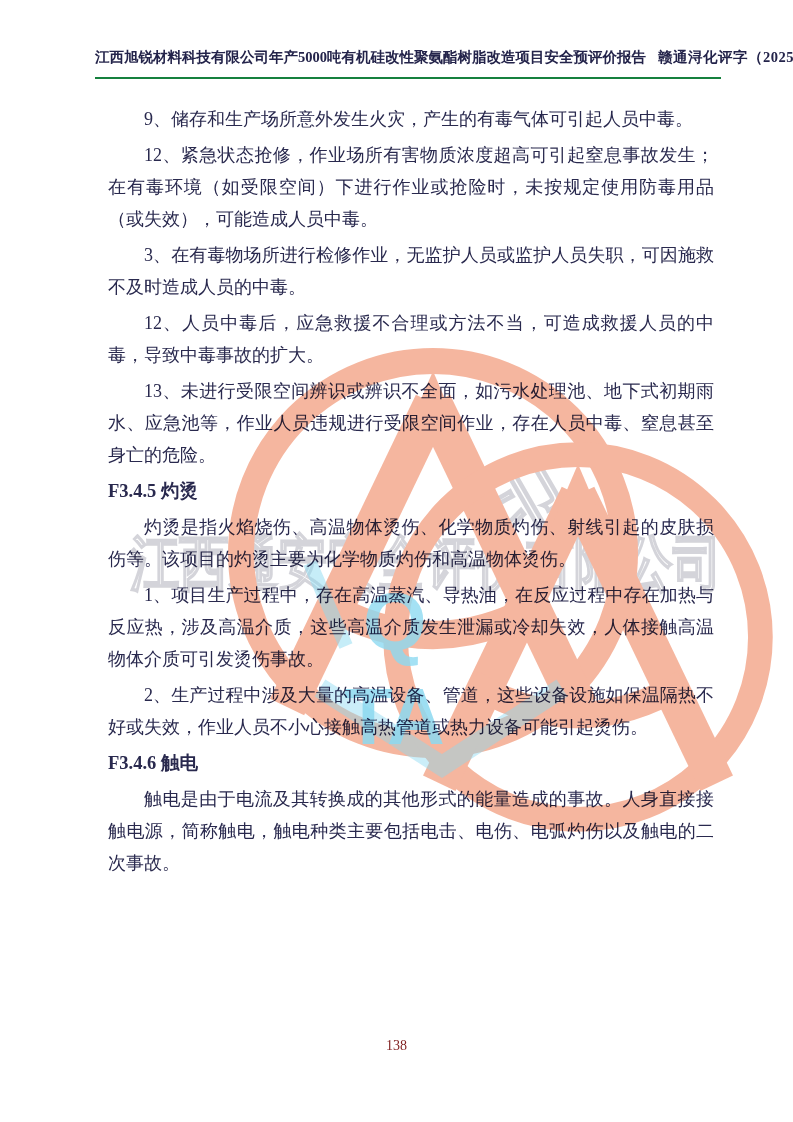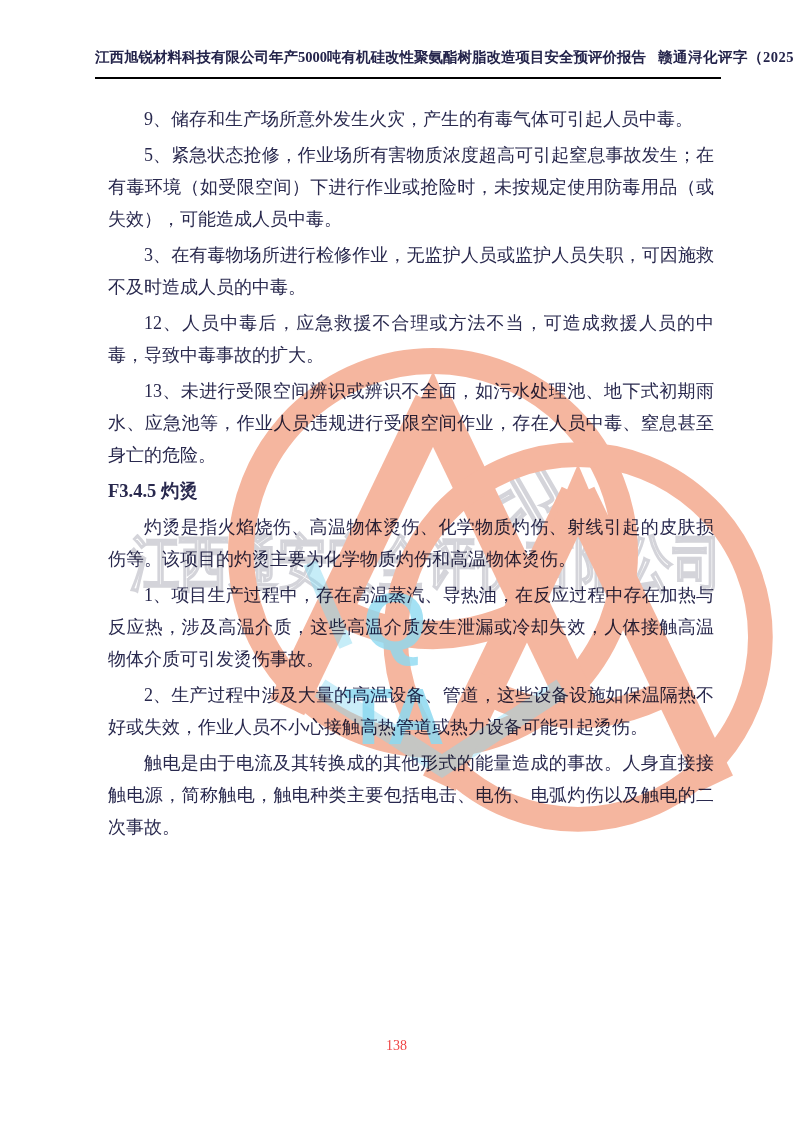--- a/index.html
+++ b/index.html
@@ -17,21 +17,21 @@
     left: 95px;
     top: 48px;
     width: 626px;
     display: flex;
     justify-content: space-between;
     align-items: flex-end;
     font-weight: bold;
     font-size: 14.5px;
     white-space: nowrap;
     padding-bottom: 10px;
-    border-bottom: 2px solid #000000;
+    border-bottom: 2px solid #15803d;
     color: #23234a;
   }
   .header .doc-number { margin-left: 12px; letter-spacing: 0.5px; }
   .body-text {
     position: absolute;
     left: 104px;
     top: 99px;
     width: 614px;
     font-size: 18px;
     line-height: 32px;
@@ -44,21 +44,21 @@
     font-weight: bold;
     font-size: 18.5px;
   }
   .footer {
     position: absolute;
     top: 1038px;
     left: 0;
     width: 100%;
     text-align: center;
     font-size: 14px;
-    color: #ef4444;
+    color: #7f1d1d;
     z-index: 1;
   }
   .watermark {
     position: absolute;
     left: 0; top: 0;
     z-index: 2;
     mix-blend-mode: multiply;
     opacity: 0.95;
     pointer-events: none;
   }
@@ -76,28 +76,29 @@
 
 <div class="page">
 
   <div class="header">
     <span class="title">江西旭锐材料科技有限公司年产5000吨有机硅改性聚氨酯树脂改造项目安全预评价报告</span>
     <span class="doc-number">赣通浔化评字（2025）032号</span>
   </div>
 
   <div class="body-text">
     <p>9、储存和生产场所意外发生火灾，产生的有毒气体可引起人员中毒。</p>
-    <p>5、紧急状态抢修，作业场所有害物质浓度超高可引起窒息事故发生；在有毒环境（如受限空间）下进行作业或抢险时，未按规定使用防毒用品（或失效），可能造成人员中毒。</p>
+    <p>12、紧急状态抢修，作业场所有害物质浓度超高可引起窒息事故发生；在有毒环境（如受限空间）下进行作业或抢险时，未按规定使用防毒用品（或失效），可能造成人员中毒。</p>
     <p>3、在有毒物场所进行检修作业，无监护人员或监护人员失职，可因施救不及时造成人员的中毒。</p>
     <p>12、人员中毒后，应急救援不合理或方法不当，可造成救援人员的中毒，导致中毒事故的扩大。</p>
     <p>13、未进行受限空间辨识或辨识不全面，如污水处理池、地下式初期雨水、应急池等，作业人员违规进行受限空间作业，存在人员中毒、窒息甚至身亡的危险。</p>
     <p class="heading">F3.4.5 灼烫</p>
     <p>灼烫是指火焰烧伤、高温物体烫伤、化学物质灼伤、射线引起的皮肤损伤等。该项目的灼烫主要为化学物质灼伤和高温物体烫伤。</p>
     <p>1、项目生产过程中，存在高温蒸汽、导热油，在反应过程中存在加热与反应热，涉及高温介质，这些高温介质发生泄漏或冷却失效，人体接触高温物体介质可引发烫伤事故。</p>
     <p>2、生产过程中涉及大量的高温设备、管道，这些设备设施如保温隔热不好或失效，作业人员不小心接触高热管道或热力设备可能引起烫伤。</p>
+    <p class="heading">F3.4.6 触电</p>
     <p>触电是由于电流及其转换成的其他形式的能量造成的事故。人身直接接触电源，简称触电，触电种类主要包括电击、电伤、电弧灼伤以及触电的二次事故。</p>
   </div>
 
   <div class="footer">138</div>
 
   <svg class="watermark" width="793" height="1122" viewBox="0 0 793 1122">
 
     <text x="130" y="584" font-size="60" textLength="592" lengthAdjust="spacingAndGlyphs" fill="none" stroke-width="1.6" class="wm-outline-text" stroke="#d2d2d8">江西通安安全评价有限公司</text>
     <text transform="translate(498,545) rotate(-30)" font-size="84" fill="none" stroke-width="1.8" class="wm-outline-text" stroke="#d2d2d8">印</text>
 

